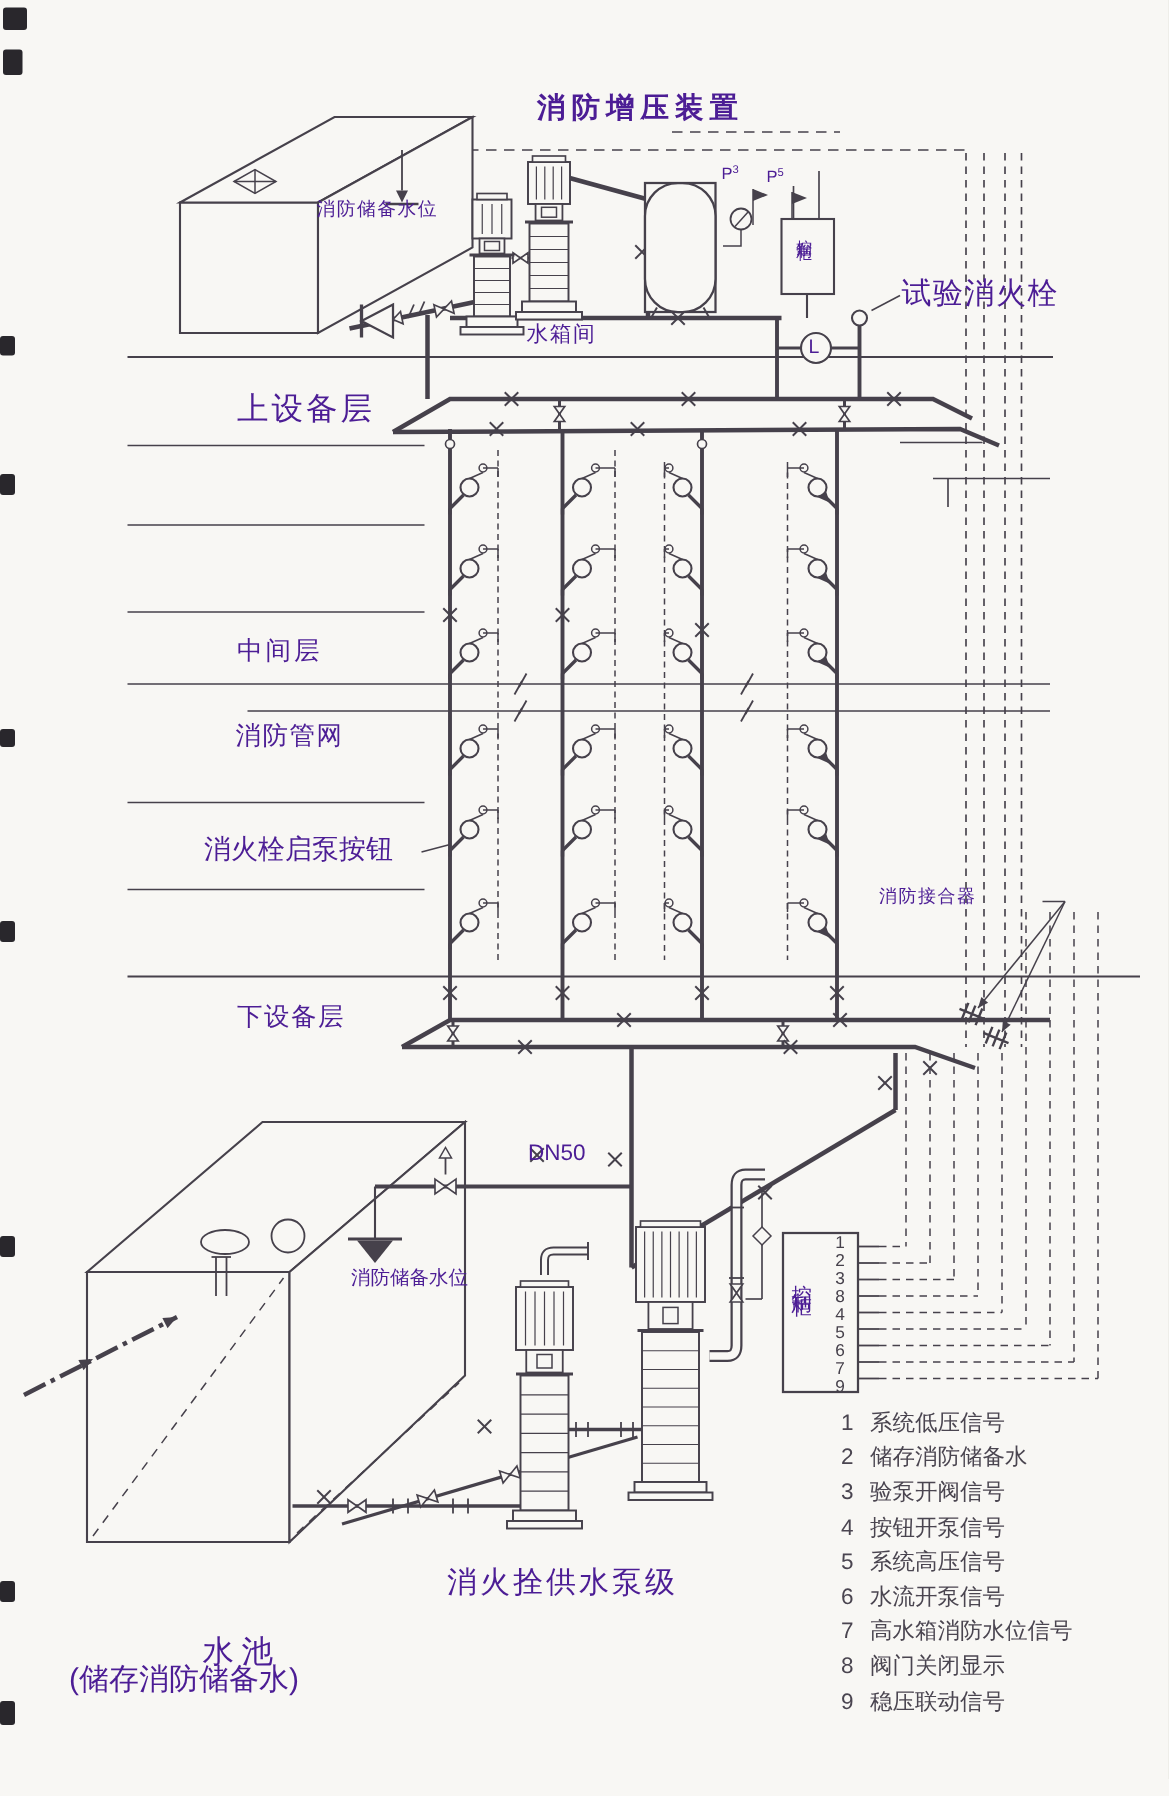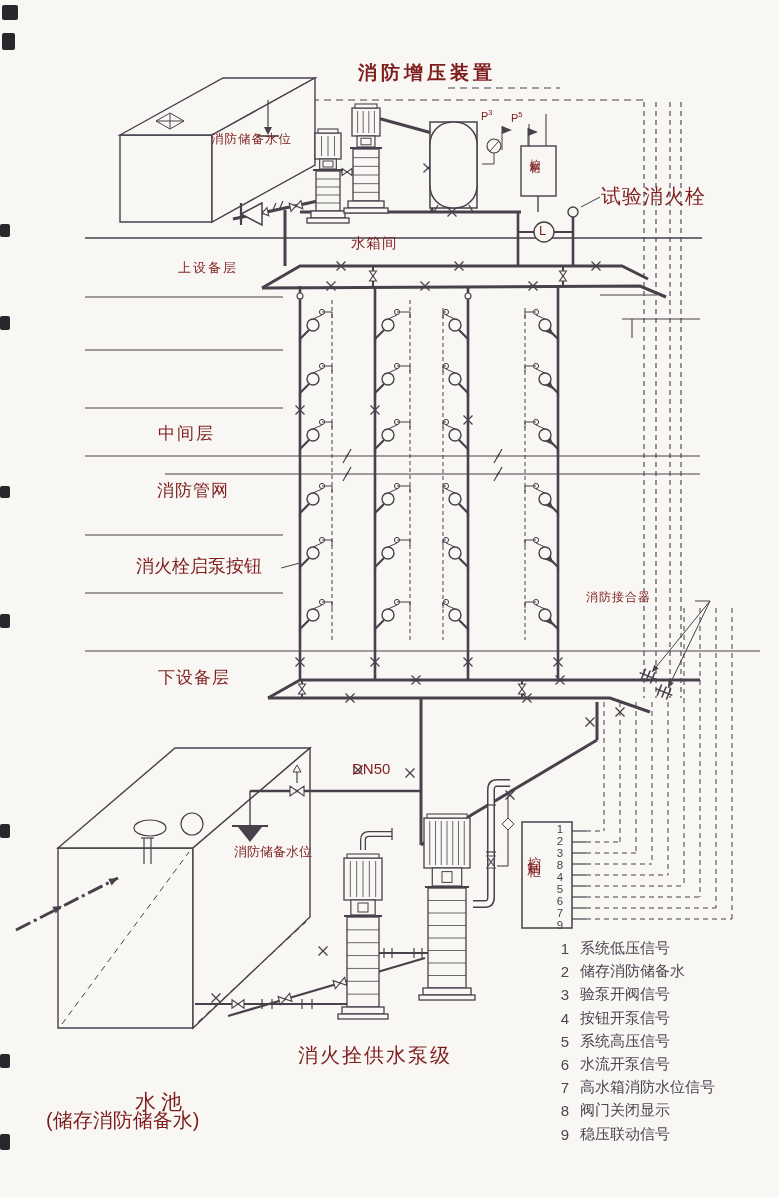--- a/index.html
+++ b/index.html
@@ -2,21 +2,21 @@
 <html><head>
 <meta charset="utf-8">
 <style>
   html,body{margin:0;padding:0;background:#e9e7e2;}
   #stage{
     position:relative;width:779px;height:1197px;overflow:hidden;
     background:#f8f7f4;color:#46414b;
     font-family:"Liberation Sans", sans-serif;
   }
   #lineart{position:absolute;left:0;top:0;}
-  .lbl{position:absolute;white-space:nowrap;color:#7f1d1d;line-height:1.1;}
+  .lbl{position:absolute;white-space:nowrap;color:#4c1d95;line-height:1.1;}
   .vtext{writing-mode:vertical-rl;text-orientation:upright;}
   .blob{position:absolute;background:#17151a;border-radius:2px;opacity:.92;}
   #legend{position:absolute;left:556px;top:937px;font-size:15px;color:#4a4550;}
   .leg-row{display:flex;height:23.2px;align-items:center;}
   .leg-num{width:13px;text-align:right;margin-right:11px;}
   #terminals{
     position:absolute;left:552px;top:823px;height:102px;width:16px;
     display:flex;flex-direction:column;justify-content:space-between;
     font-size:11.5px;text-align:center;color:#46414b;
   }
@@ -518,25 +518,25 @@
   <div class="blob" style="left:0;top:486px;width:10px;height:12px;"></div>
   <div class="blob" style="left:0;top:614px;width:10px;height:14px;"></div>
   <div class="blob" style="left:0;top:824px;width:10px;height:14px;"></div>
   <div class="blob" style="left:0;top:1054px;width:10px;height:14px;"></div>
   <div class="blob" style="left:0;top:1134px;width:10px;height:16px;"></div>
 
   <div class="lbl" style="left:358px;top:63px;font-size:19px;letter-spacing:4px;font-weight:bold;">消防增压装置</div>
 
   <div class="lbl" style="left:211px;top:133px;font-size:12.5px;letter-spacing:1px;">消防储备水位</div>
 
-  <div class="lbl" style="left:351px;top:216px;font-size:14.5px;letter-spacing:1px;margin-top:20px;">水箱间</div>
+  <div class="lbl" style="left:351px;top:216px;font-size:14.5px;letter-spacing:1px;">水箱间</div>
 
   <div class="lbl" style="left:601px;top:185px;font-size:20px;letter-spacing:1px;">试验消火栓</div>
 
-  <div class="lbl" style="left:158px;top:261px;font-size:13px;letter-spacing:2px;margin-left:20px;">上设备层</div>
+  <div class="lbl" style="left:158px;top:261px;font-size:21px;letter-spacing:2px;">上设备层</div>
 
   <div class="lbl" style="left:158px;top:425px;font-size:17px;letter-spacing:2px;">中间层</div>
 
   <div class="lbl" style="left:157px;top:482px;font-size:17px;letter-spacing:1px;">消防管网</div>
 
   <div class="lbl" style="left:136px;top:557px;font-size:18px;">消火栓启泵按钮</div>
 
   <div class="lbl" style="left:586px;top:591px;font-size:12px;letter-spacing:1px;">消防接合器</div>
 
   <div class="lbl" style="left:158px;top:669px;font-size:17px;letter-spacing:1px;">下设备层</div>

